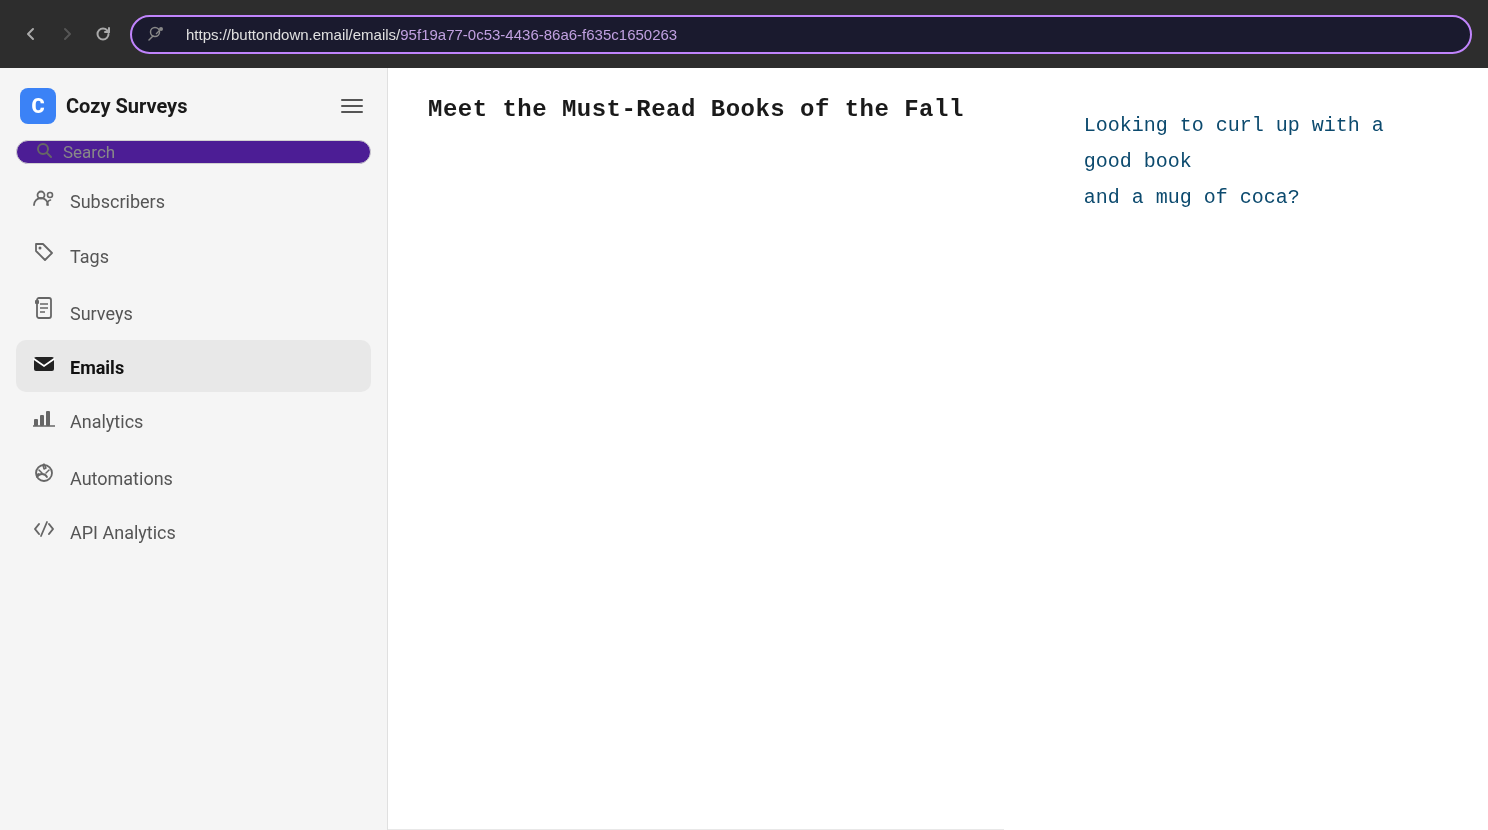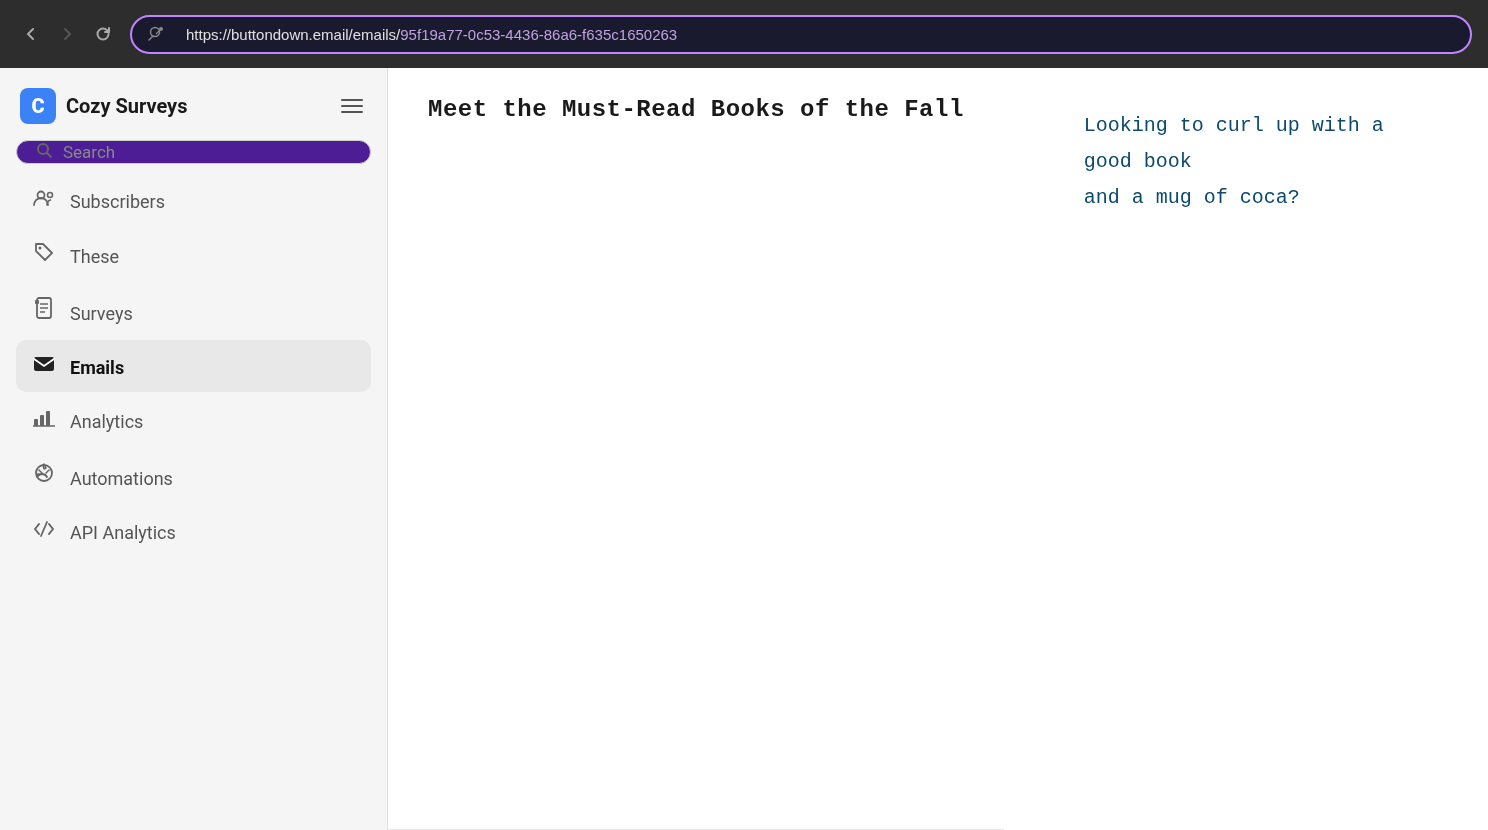--- a/index.html
+++ b/index.html
@@ -323,21 +323,21 @@
         <span class="nav-item-label">Subscribers</span>
       </div>
 
       <div class="nav-item">
         <span class="nav-item-icon">
           <svg width="20" height="20" viewBox="0 0 20 20" fill="none" xmlns="http://www.w3.org/2000/svg">
             <path d="M2 2h7l9 9-7 7-9-9V2z" stroke="#666" stroke-width="1.8" stroke-linejoin="round"></path>
             <circle cx="6" cy="6" r="1.5" fill="#666"></circle>
           </svg>
         </span>
-        <span class="nav-item-label">These</span>
+        <span class="nav-item-label">Tags</span>
       </div>
 
       <div class="nav-item">
         <span class="nav-item-icon">
           <svg width="18" height="22" viewBox="0 0 18 22" fill="none" xmlns="http://www.w3.org/2000/svg">
             <rect x="2" y="1" width="14" height="20" rx="2" stroke="#666" stroke-width="1.8"></rect>
             <line x1="5" y1="7" x2="13" y2="7" stroke="#666" stroke-width="1.5"></line>
             <line x1="5" y1="11" x2="13" y2="11" stroke="#666" stroke-width="1.5"></line>
             <line x1="5" y1="15" x2="10" y2="15" stroke="#666" stroke-width="1.5"></line>
             <rect x="0" y="3" width="4" height="4" rx="1" fill="#666"></rect>

